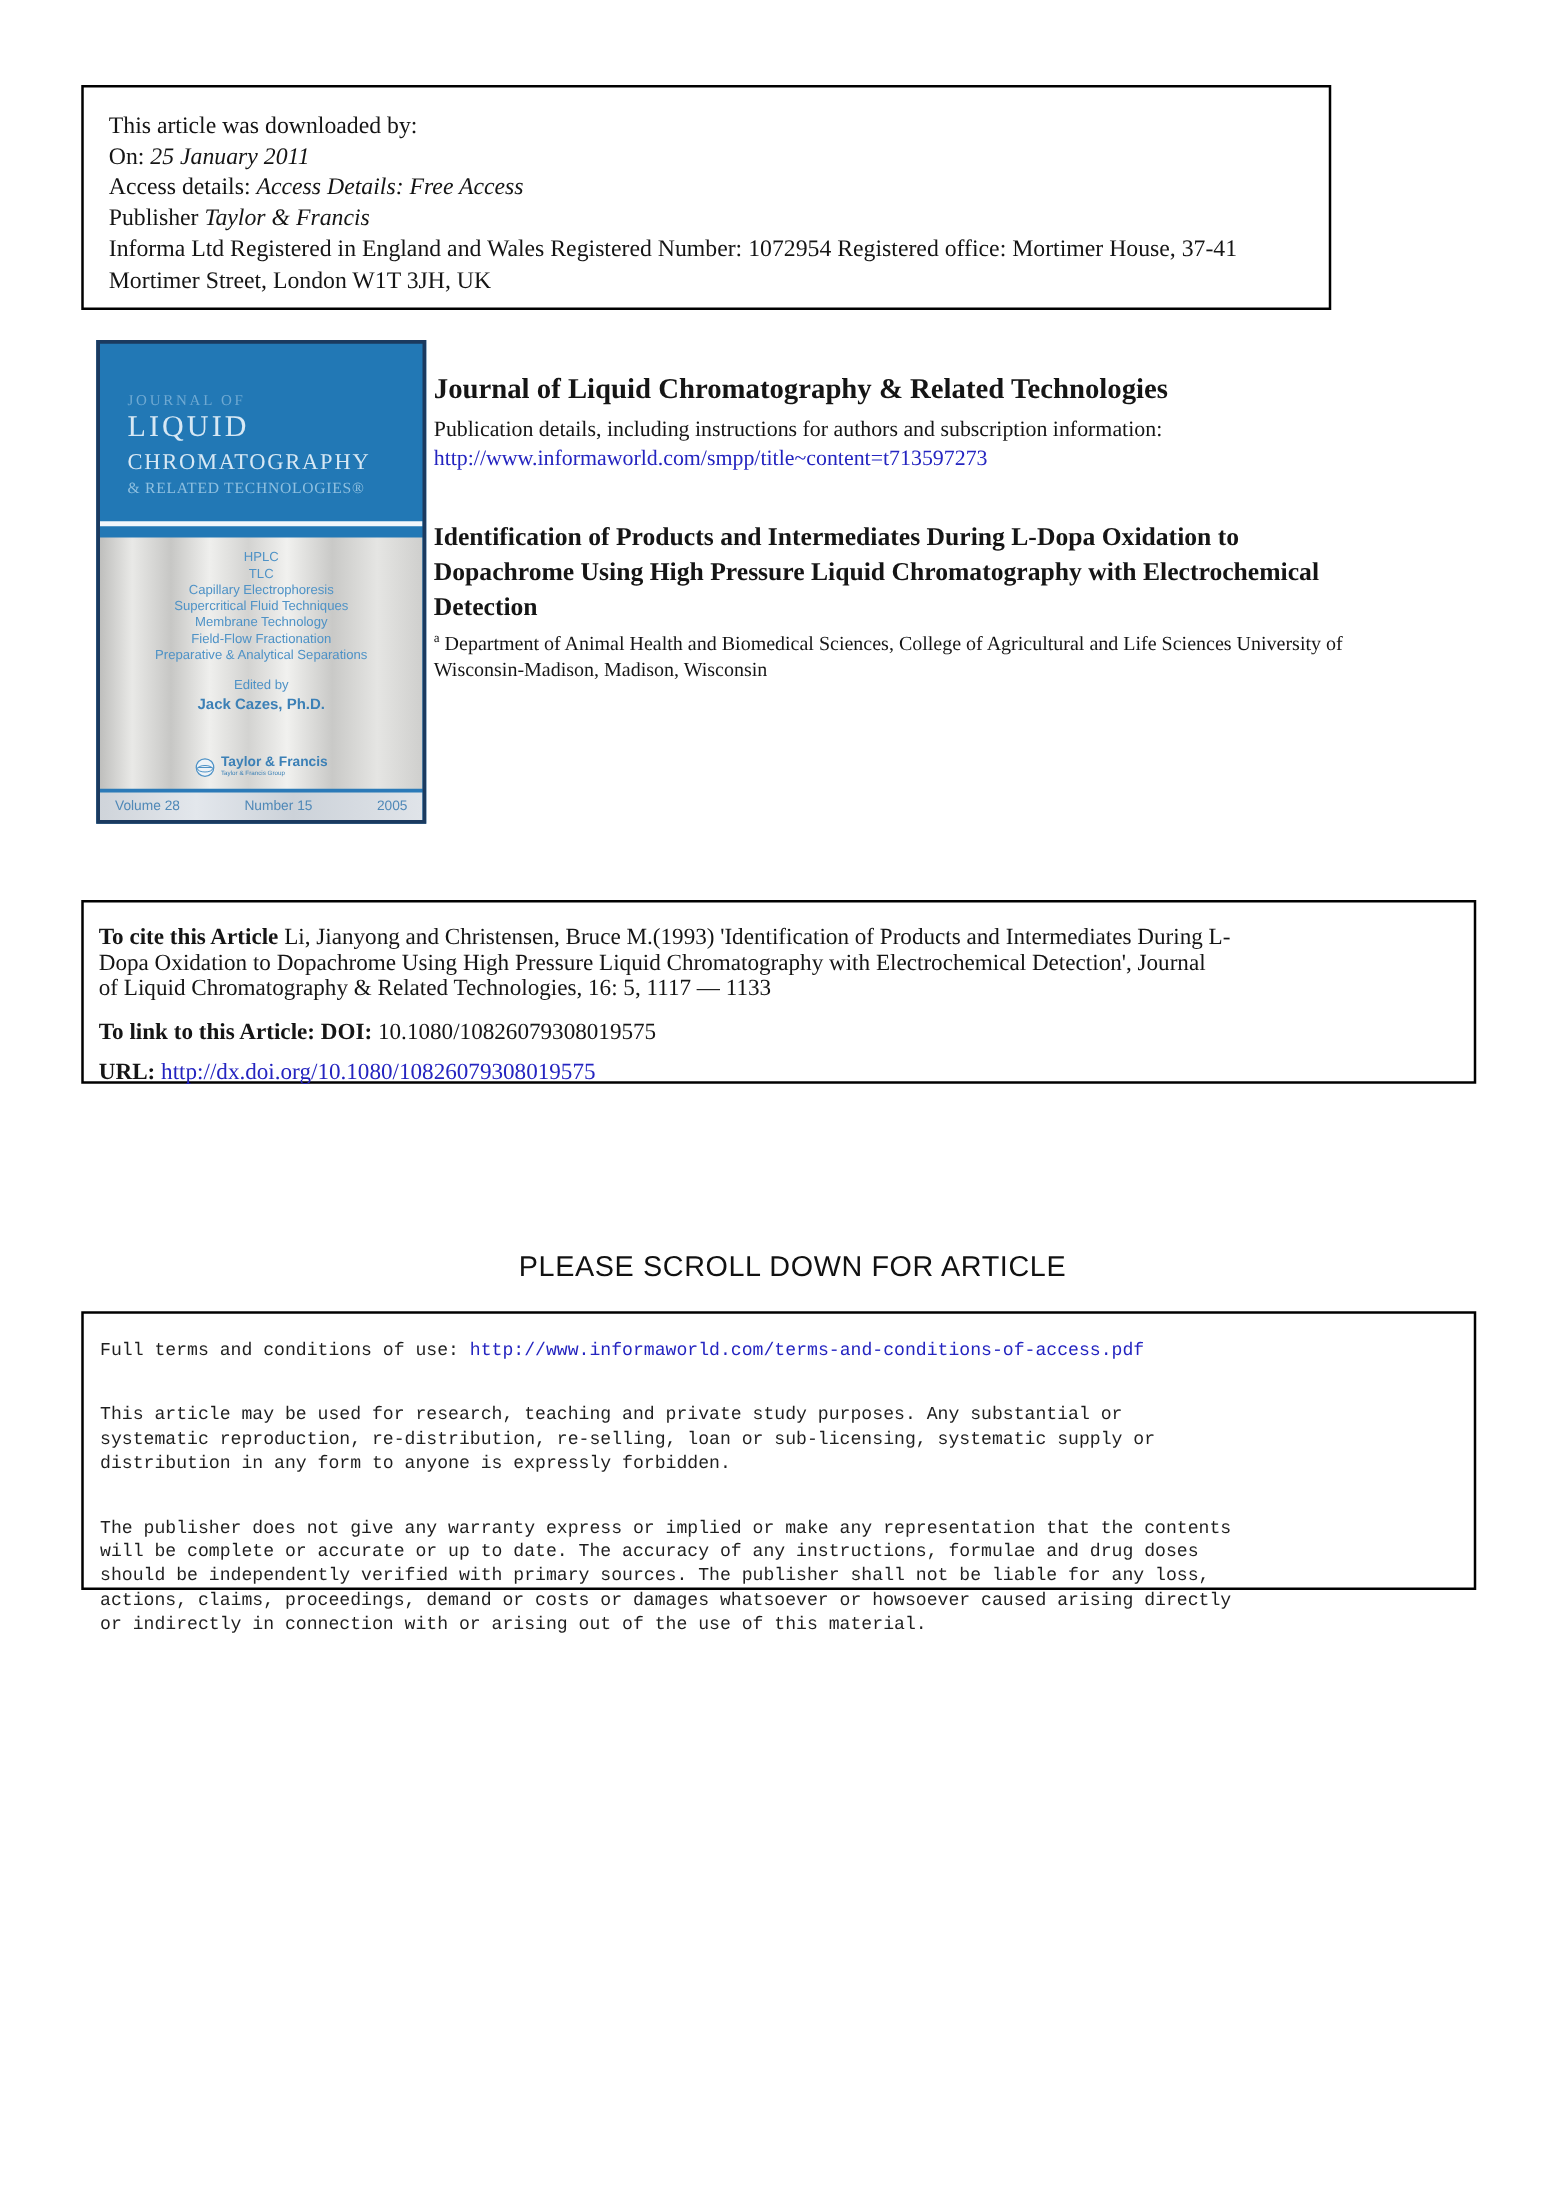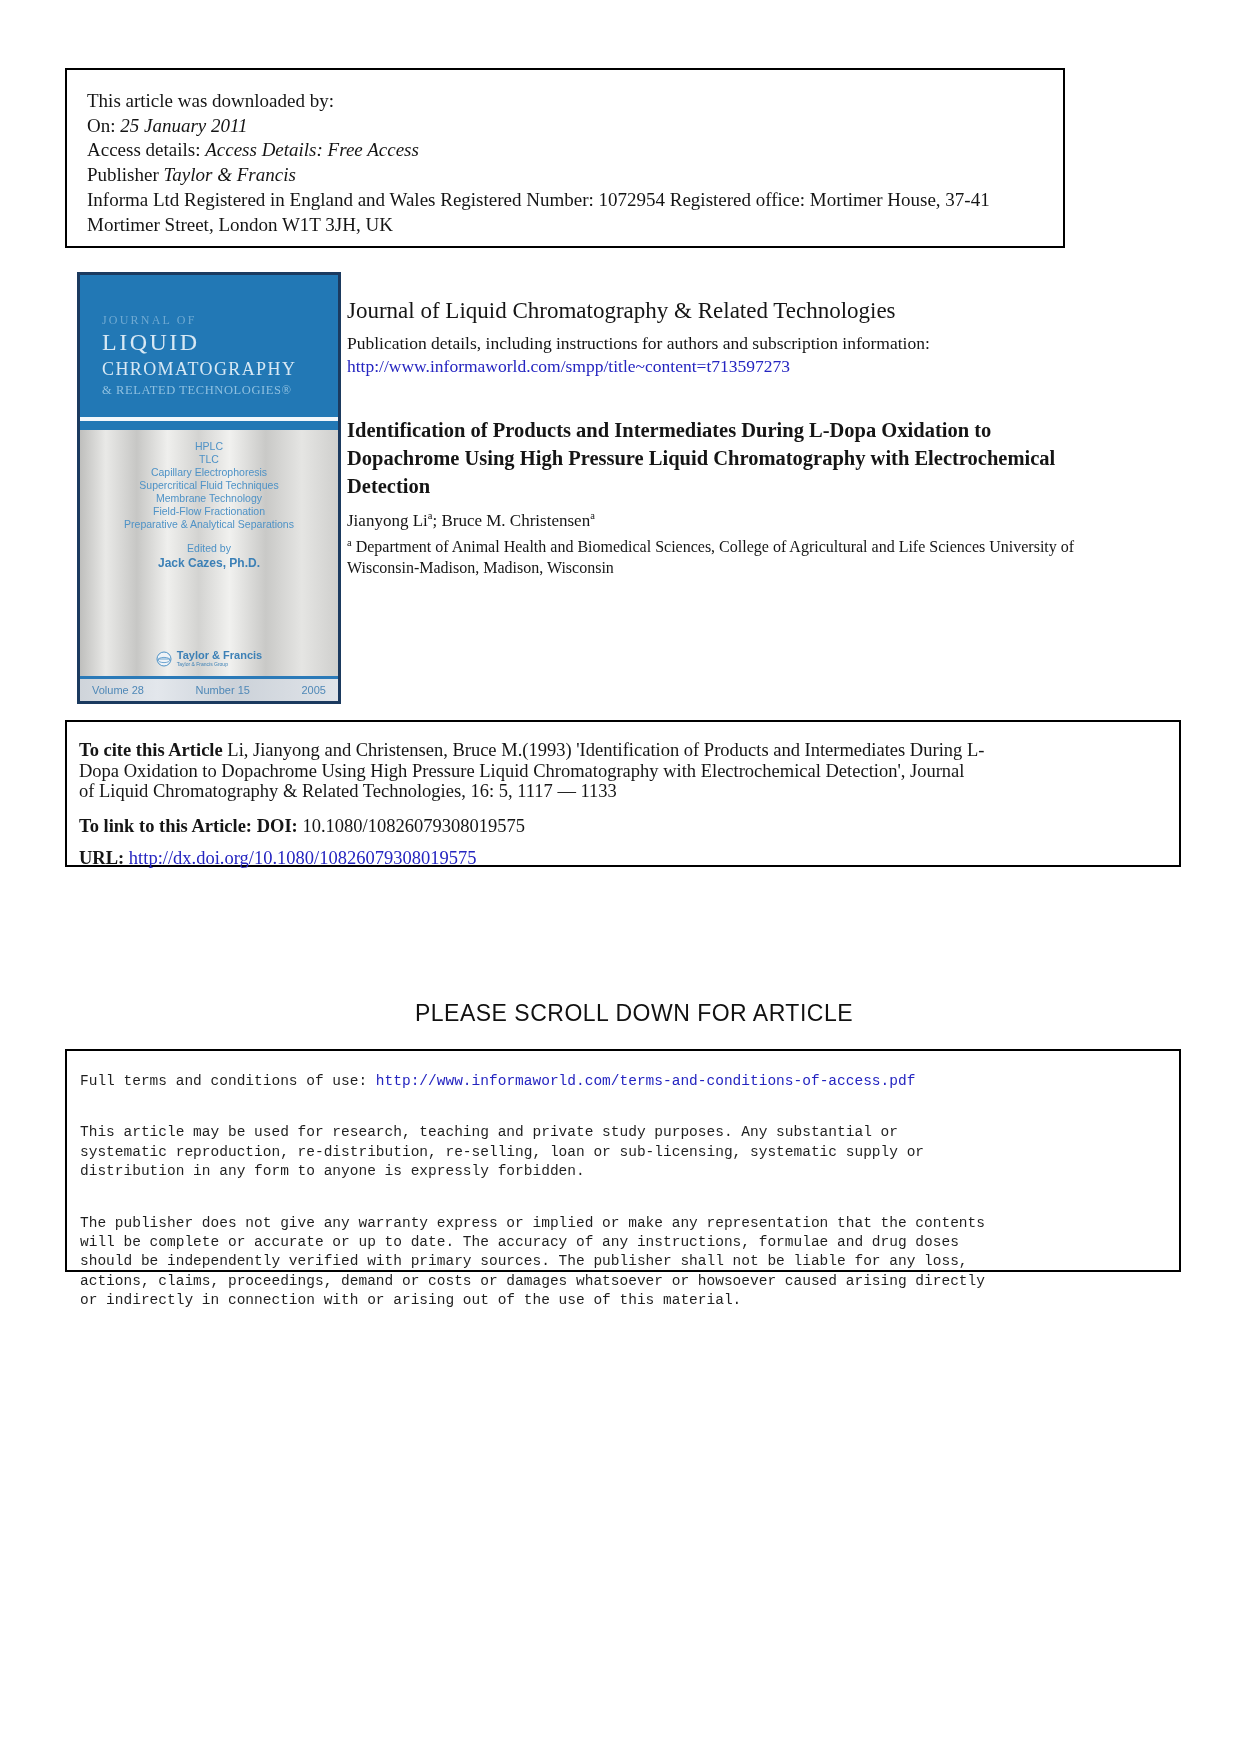--- a/index.html
+++ b/index.html
@@ -10,21 +10,21 @@
   }
   .abs { position:absolute; }
   .bordered { border:2px solid #000; box-sizing:border-box; }
 
   
   #download-box { left:65px; top:68px; width:1000px; height:180px; padding:19px 20px 0 20px; }
   .dl-line { font-size:19px; line-height:24.7px; }
   .it { font-style:italic; }
 
   
-  #cover { left:77px; top:272px; width:264px; height:432px; background:#2278b5;
+  #cover { left:77px; top:272px; width:264px; height:387px; background:#2278b5;
            border:3px solid #1b3a5f; box-sizing:border-box; overflow:hidden;
            display:flex; flex-direction:column; }
   .cover-masthead { padding:38px 0 0 22px; height:94px; }
   .cm-kicker { font-size:12px; letter-spacing:2.2px; color:#6fa9d2; line-height:15px; }
   .cm-1 { font-size:24px; letter-spacing:2.5px; color:#d7e8f4; line-height:29px; }
   .cm-2 { font-size:18px; letter-spacing:1.4px; color:#d7e8f4; line-height:25px; }
   .cm-3 { font-size:12.5px; letter-spacing:0.6px; color:#8fc0e0; line-height:17px; }
   .cover-rule { height:4px; background:#f2f7fb; margin-top:10px; }
   .cover-image { margin-top:9px; flex:1; position:relative; text-align:center;
     background:
@@ -38,21 +38,21 @@
   .logo-text { text-align:left; font-family:"Liberation Sans", sans-serif; color:#3c80b6; }
   .logo-name { font-size:11px; font-weight:bold; line-height:11px; }
   .logo-sub { font-size:5px; line-height:6px; }
   .cover-bar-rule { height:3px; background:#2b7ab8; }
   .cover-bar { height:22px; display:flex; justify-content:space-between; align-items:center;
     padding:0 12px; font-family:"Liberation Sans", sans-serif; font-size:11px; color:#4f88b7;
     background:linear-gradient(90deg,#cfd4da,#e3e7ec 30%,#ccd2d9 60%,#e0e4e9); }
 
   
   #journal-header { left:347px; top:297px; width:730px; }
-  .jh-title { font-size:23px; font-weight:normal; line-height:28px; }
+  .jh-title { font-size:23px; font-weight:bold; line-height:28px; }
   .jh-sub { font-size:17.5px; line-height:21px; margin-top:8px; }
   .link { color:#2424c0; text-decoration:none; cursor:pointer; }
   .jh-link { font-size:17.5px; line-height:22px; display:inline-block; margin-top:1px; }
 
   #article-block { left:347px; top:416px; width:732px; }
   .a-title { font-size:20.5px; font-weight:bold; line-height:28px; }
   .a-authors { margin-top:10px; font-size:17px; line-height:21px; }
   .a-affil { margin-top:5px; font-size:16px; line-height:21px; }
   sup { font-size:10.5px; vertical-align:super; line-height:0; }
 
@@ -125,21 +125,20 @@
 </div>
 
 <div id="journal-header" class="abs">
   <div class="jh-title">Journal of Liquid Chromatography &amp; Related Technologies</div>
   <div class="jh-sub">Publication details, including instructions for authors and subscription information:</div>
   <a class="link jh-link">http://www.informaworld.com/smpp/title~content=t713597273</a>
 </div>
 
 <div id="article-block" class="abs">
   <div class="a-title">Identification of Products and Intermediates During L-Dopa Oxidation to Dopachrome Using High Pressure Liquid Chromatography with Electrochemical Detection</div>
-  <div class="a-authors"><span>Jianyong Li</span><sup>a</sup><span>; </span><span>Bruce M. Christensen</span><sup>a</sup></div>
   <div class="a-affil"><sup>a</sup><span> Department of Animal Health and Biomedical Sciences, College of Agricultural and Life Sciences University of Wisconsin-Madison, Madison, Wisconsin</span></div>
 </div>
 
 <div id="citation-box" class="abs bordered">
   <div><span class="b">To cite this Article</span><span> Li, Jianyong and Christensen, Bruce M.(1993) 'Identification of Products and Intermediates During L-</span></div>
   <div>Dopa Oxidation to Dopachrome Using High Pressure Liquid Chromatography with Electrochemical Detection', Journal</div>
   <div>of Liquid Chromatography &amp; Related Technologies, 16: 5, 1117 — 1133</div>
   <div class="cite-doi"><span class="b">To link to this Article: DOI: </span><span>10.1080/10826079308019575</span></div>
   <div class="cite-url"><span class="b">URL: </span><a class="link">http://dx.doi.org/10.1080/10826079308019575</a></div>
 </div>

